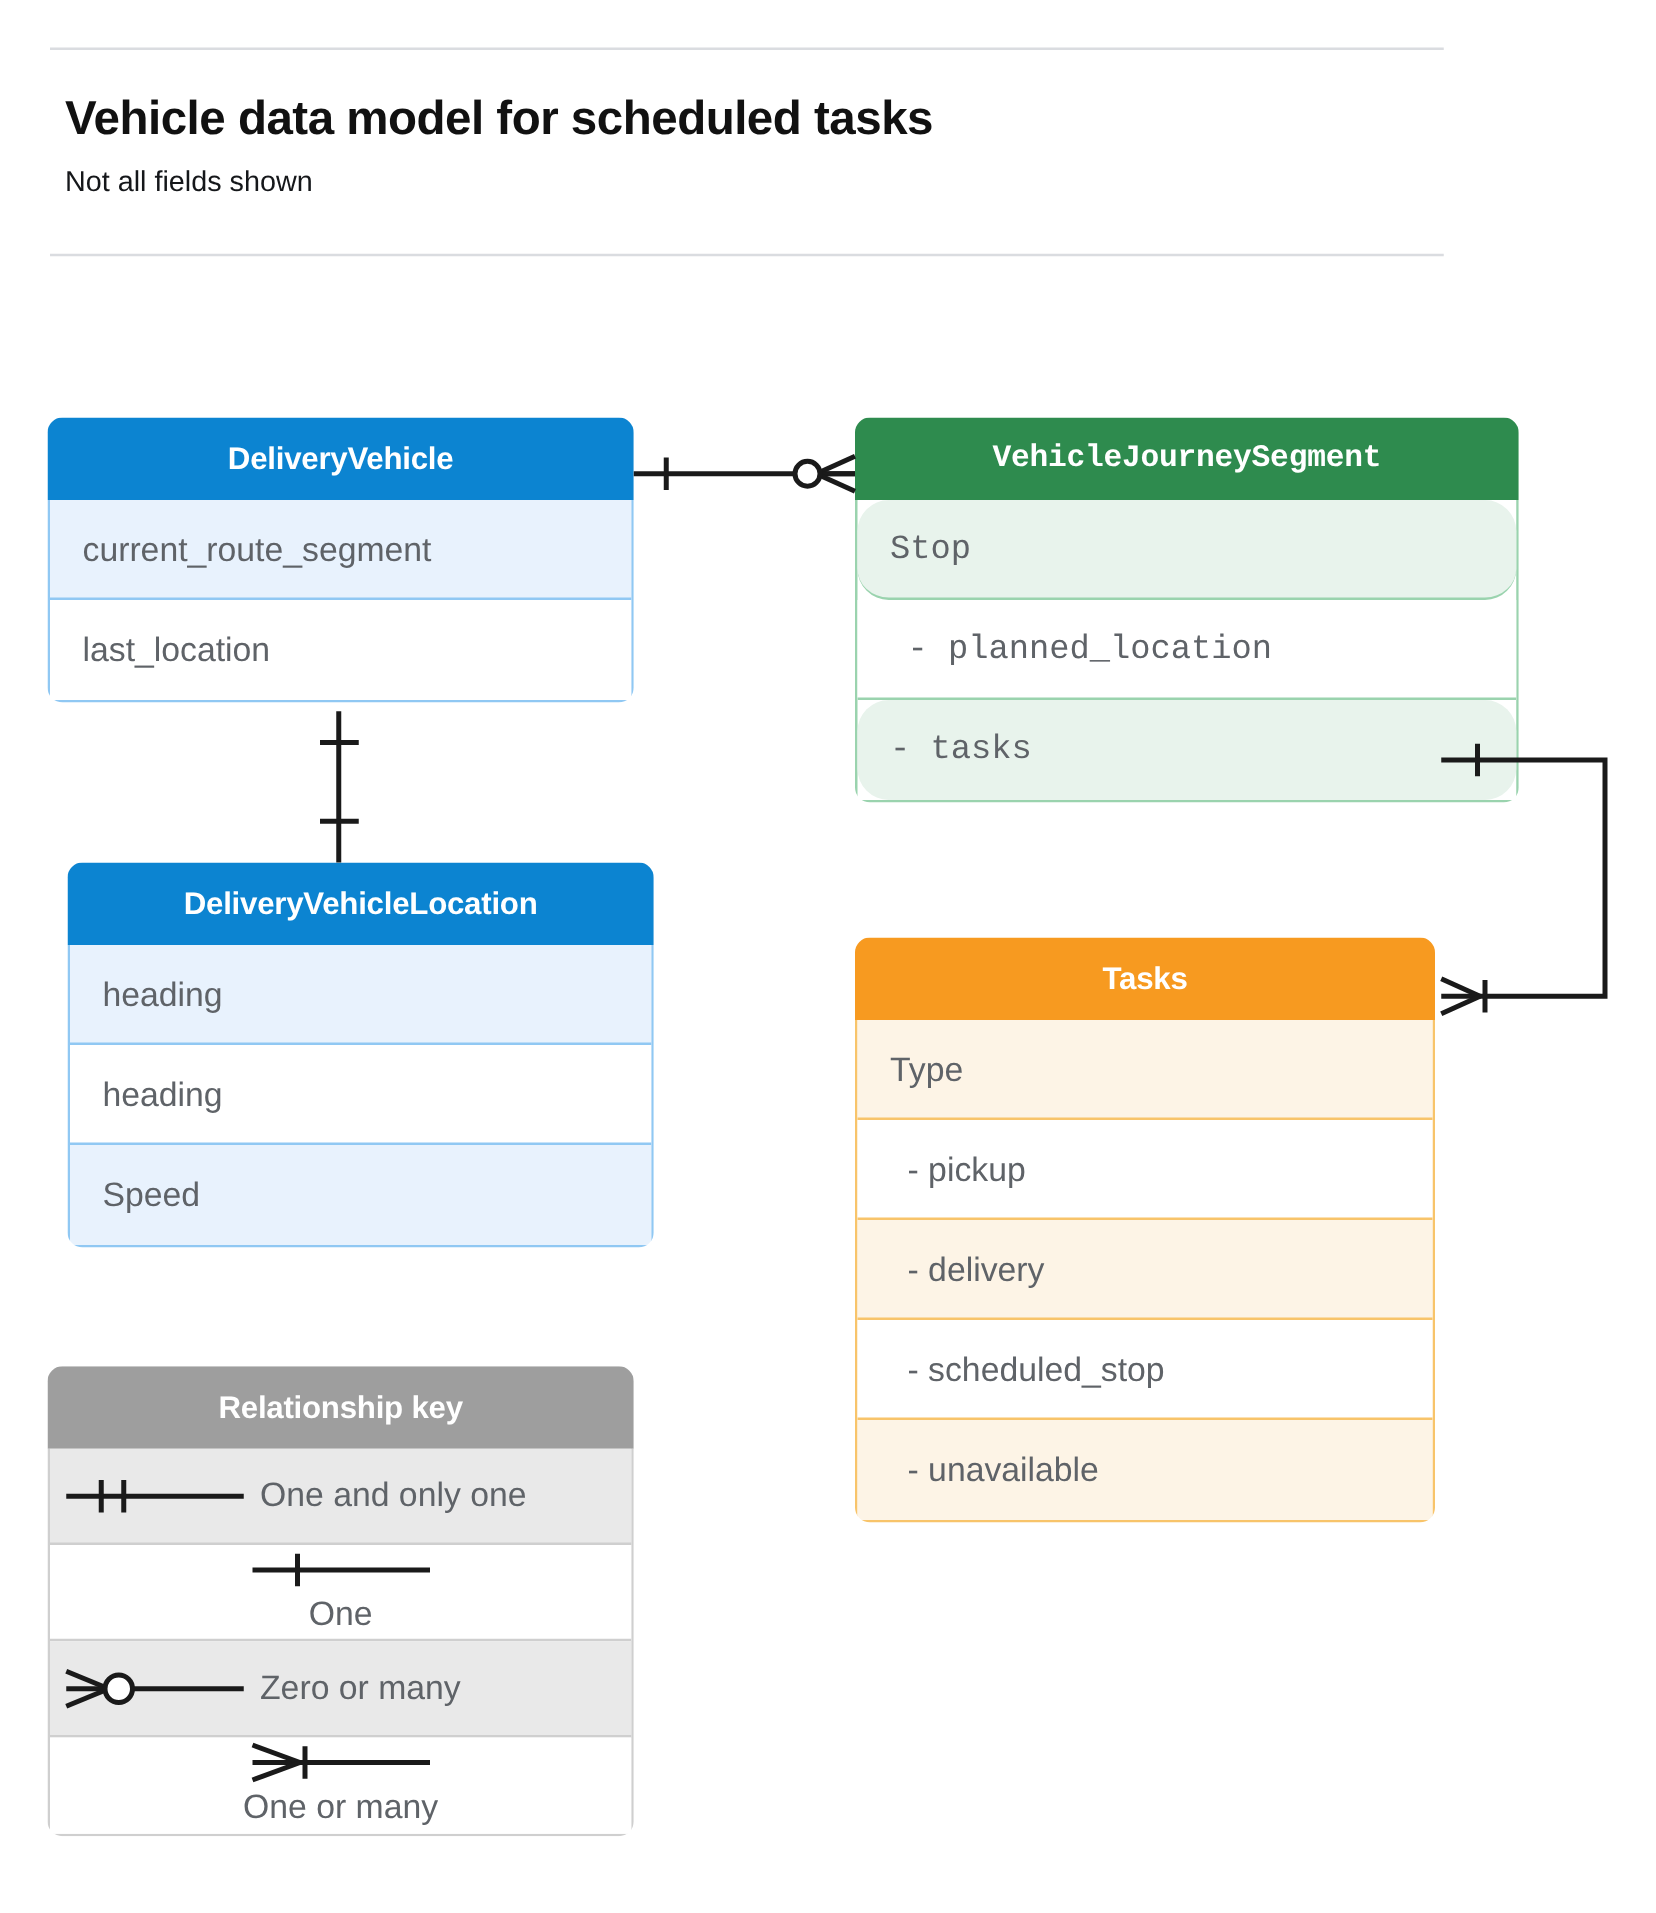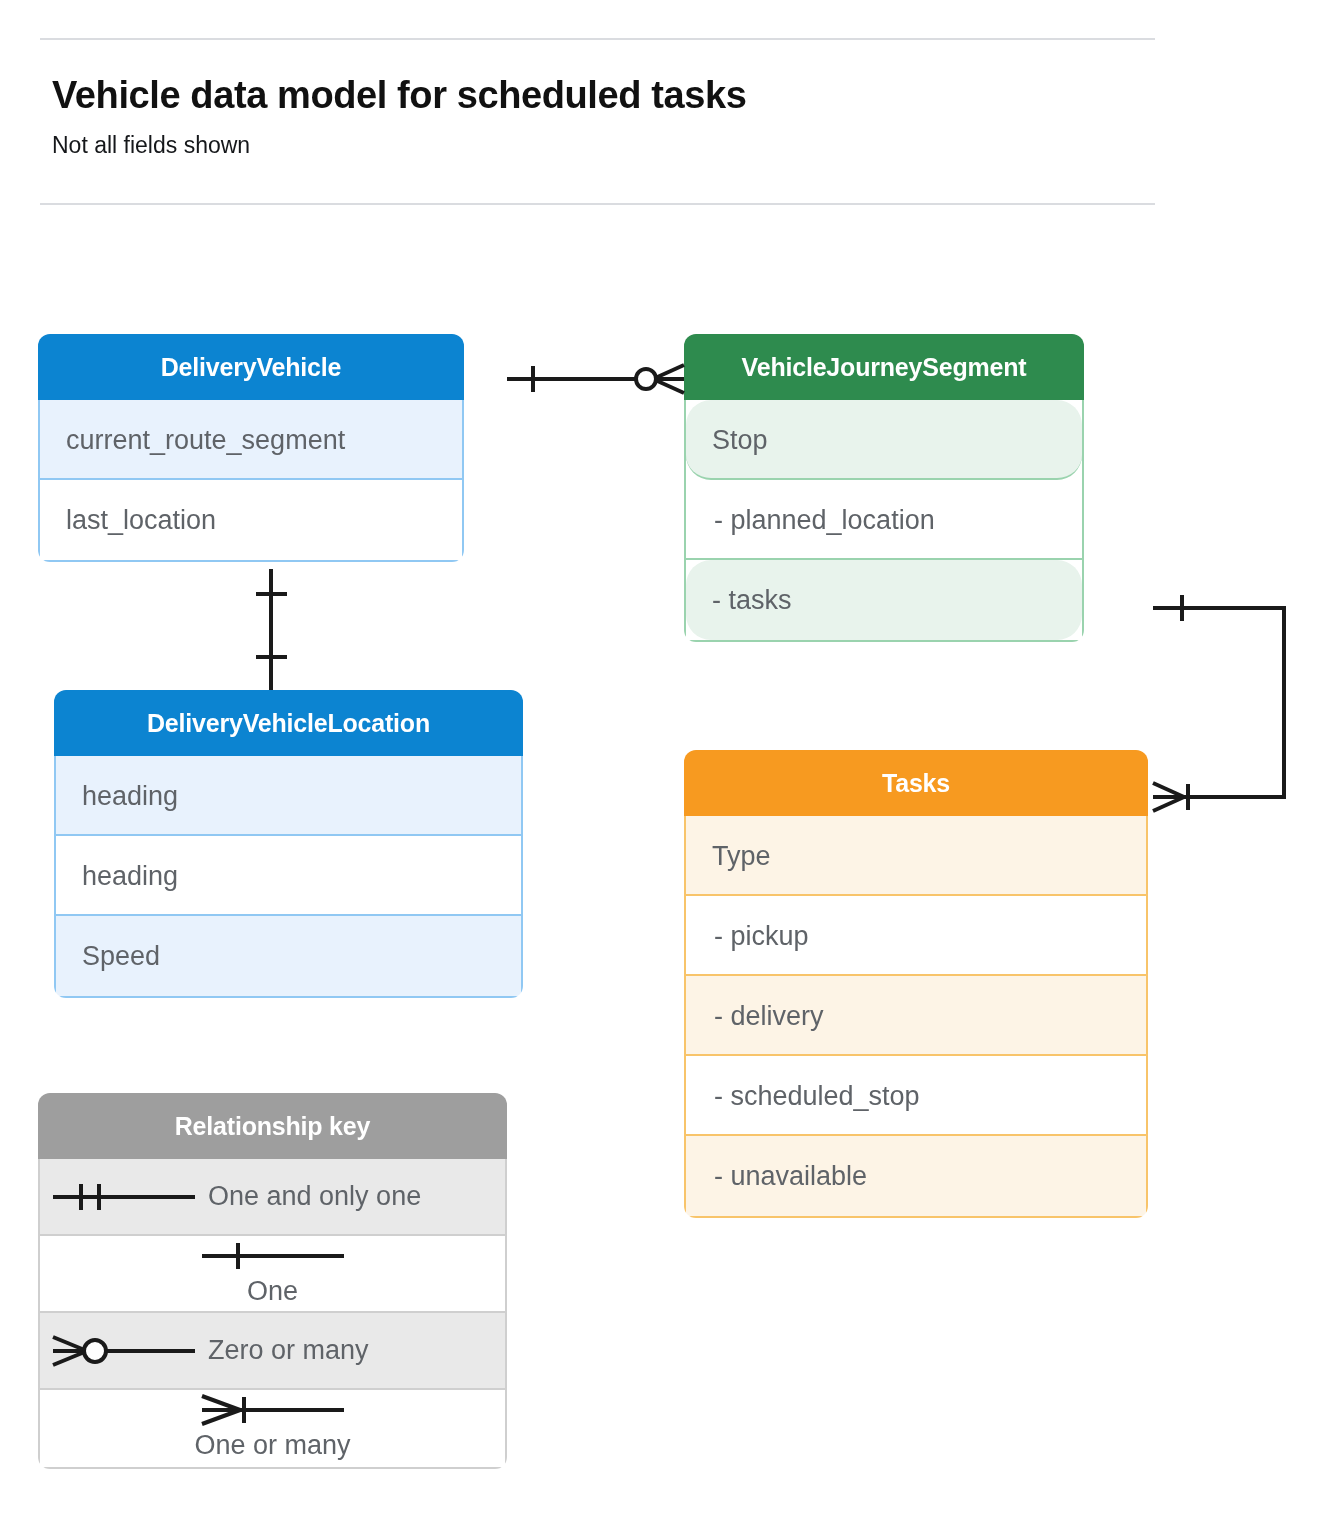--- a/index.html
+++ b/index.html
@@ -74,21 +74,21 @@
     box-sizing: border-box;
     height: 80px;
     line-height: 80px;
     font-size: 27px;
     color: #5f6368;
     padding-left: 26px;
     white-space: nowrap;
     border-bottom: 2px solid;
   }
   .row:last-child { border-bottom: none; }
-  .row.sub { padding-left: 28px; }
+  .row.sub { padding-left: 40px; }
 
   
   .thm-blue .entity-header { background: #0c84d1; }
   .thm-blue .entity-rows   { border-color: #90c8f3; }
   .thm-blue .row           { border-bottom-color: #90c8f3; }
   .thm-blue .row.alt       { background: #e8f2fd; }
   .thm-blue .row.plain     { background: #ffffff; }
 
   
   .thm-green .entity-header { background: #2e8b4e; }
@@ -102,23 +102,23 @@
   .thm-orange .entity-rows   { border-color: #f8c46a; }
   .thm-orange .row           { border-bottom-color: #f8c46a; }
   .thm-orange .row.alt       { background: #fdf4e6; }
   .thm-orange .row.plain     { background: #ffffff; }
 
   
   .thm-grey .entity-header { background: #9e9e9e; }
   .thm-grey .entity-rows   { border-color: #cfcfcf; }
 
   
-  #ent-deliveryvehicle          { left: 38px;  top: 334px;  width: 426px; }
+  #ent-deliveryvehicle          { left: 38px;  top: 334px;  width: 469px; }
   #ent-deliveryvehiclelocation  { left: 54px;  top: 690px;  width: 469px; }
-  #ent-vehiclejourneysegment    { left: 684px; top: 334px;  width: 400px; }
+  #ent-vehiclejourneysegment    { left: 684px; top: 334px;  width: 531px; font-family: Liberation Mono, monospace; }
   #ent-tasks                    { left: 684px; top: 750px;  width: 464px; }
   #ent-legend                   { left: 38px;  top: 1093px; width: 469px; }
 
   
   .legend-row {
     box-sizing: border-box;
     height: 77px;
     display: flex;
     align-items: center;
     border-bottom: 2px solid #cfcfcf;

